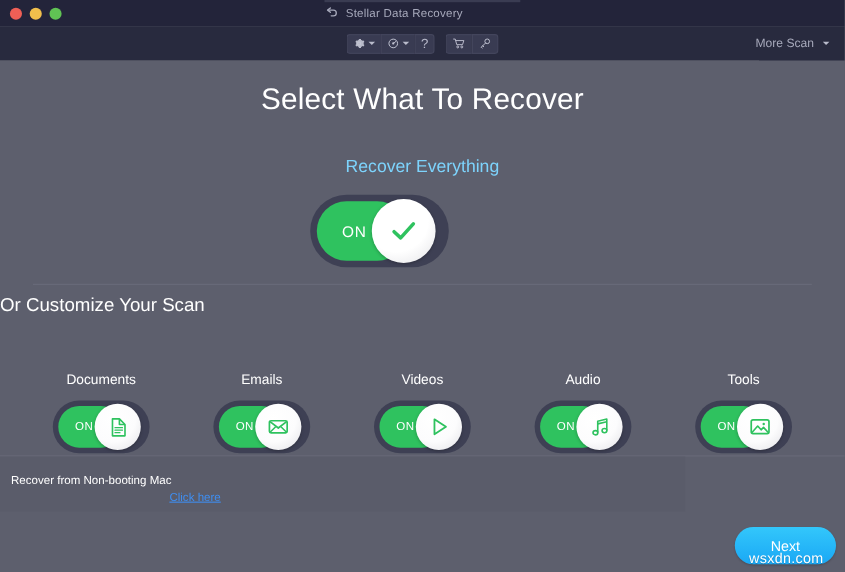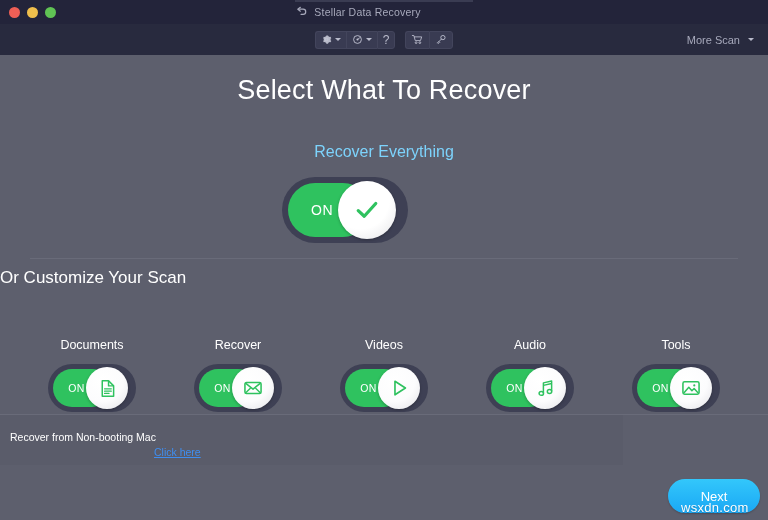--- a/index.html
+++ b/index.html
@@ -285,21 +285,21 @@
           <svg width="21" height="21" viewBox="0 0 24 24">
             <path d="M6 3.2h7.2L19 9v11.8H6z" fill="none" stroke="#2fc25f" stroke-width="1.7" stroke-linejoin="round"></path>
             <path d="M13.2 3.2V9H19" fill="none" stroke="#2fc25f" stroke-width="1.7" stroke-linejoin="round"></path>
             <path d="M8.6 12.4h7.8M8.6 15h7.8M8.6 17.6h5.2" stroke="#2fc25f" stroke-width="1.3" stroke-linecap="round"></path>
           </svg>
         </div>
       </div>
     </div>
 
     <div class="cat">
-      <div class="cat-label">Recover</div>
+      <div class="cat-label">Emails</div>
       <div class="cat-toggle">
         <div class="cat-pill">
           <span class="cat-on">ON</span>
         </div>
         <div class="cat-knob">
           <svg width="22" height="22" viewBox="0 0 24 24">
             <rect x="3.2" y="6" width="17.6" height="12" rx="1.6" fill="none" stroke="#2fc25f" stroke-width="1.7"></rect>
             <path d="M3.8 6.8 L12 13.2 L20.2 6.8" fill="none" stroke="#2fc25f" stroke-width="1.7" stroke-linejoin="round"></path>
             <path d="M3.8 17.4 L9.4 11.9 M20.2 17.4 L14.6 11.9" fill="none" stroke="#2fc25f" stroke-width="1.5"></path>
           </svg>

